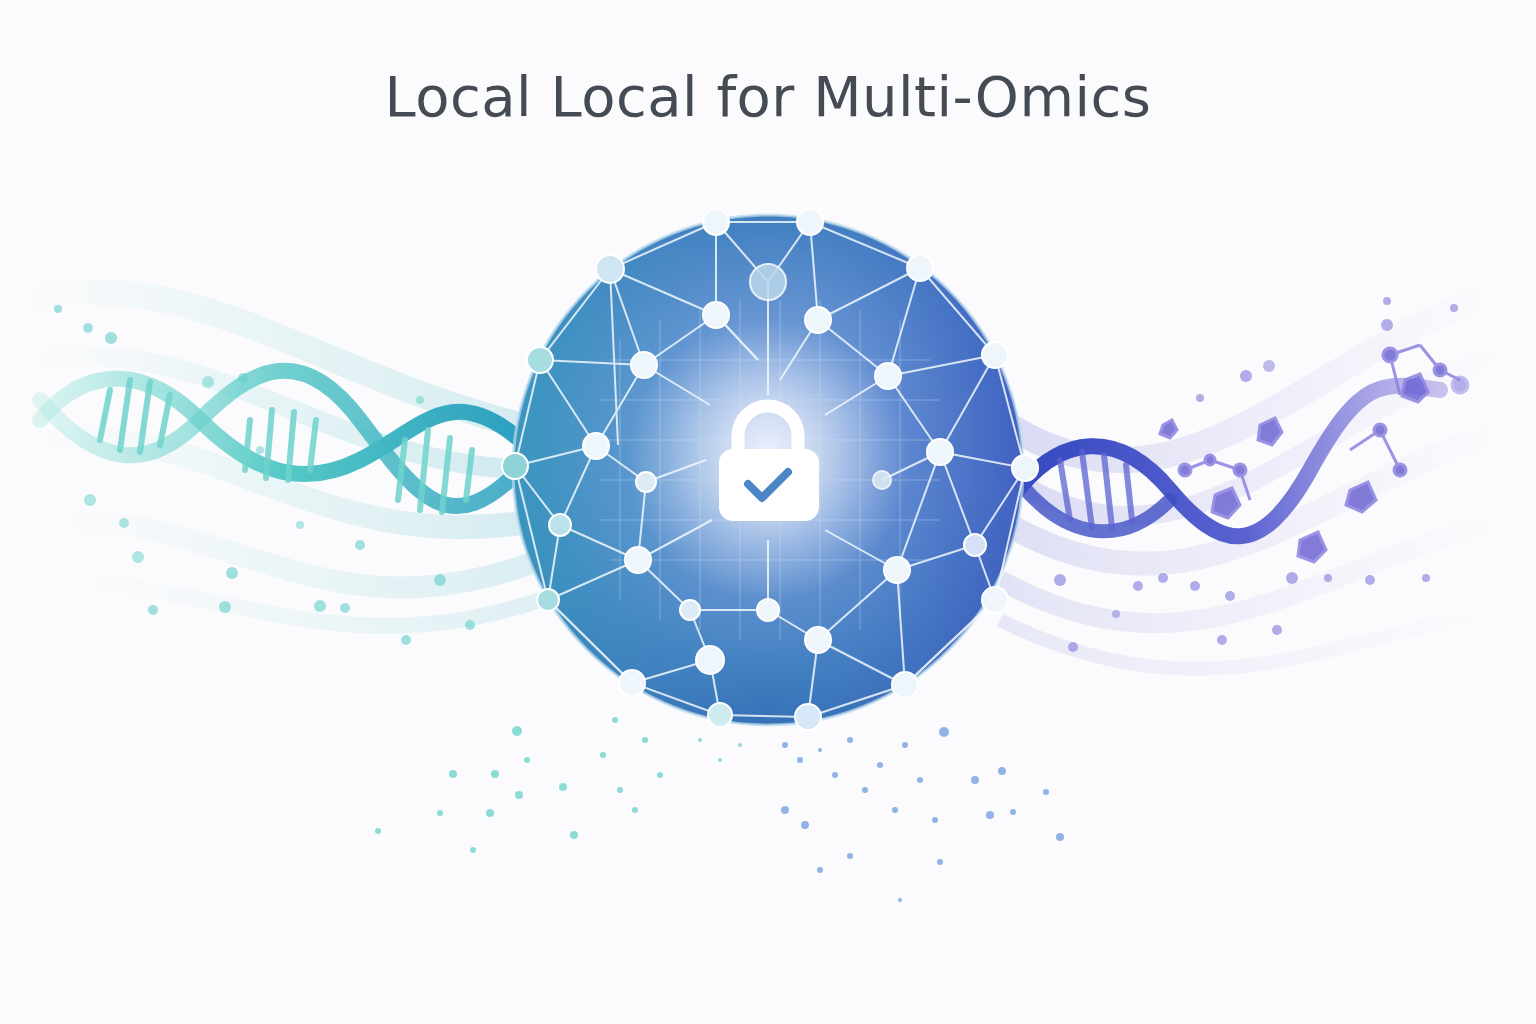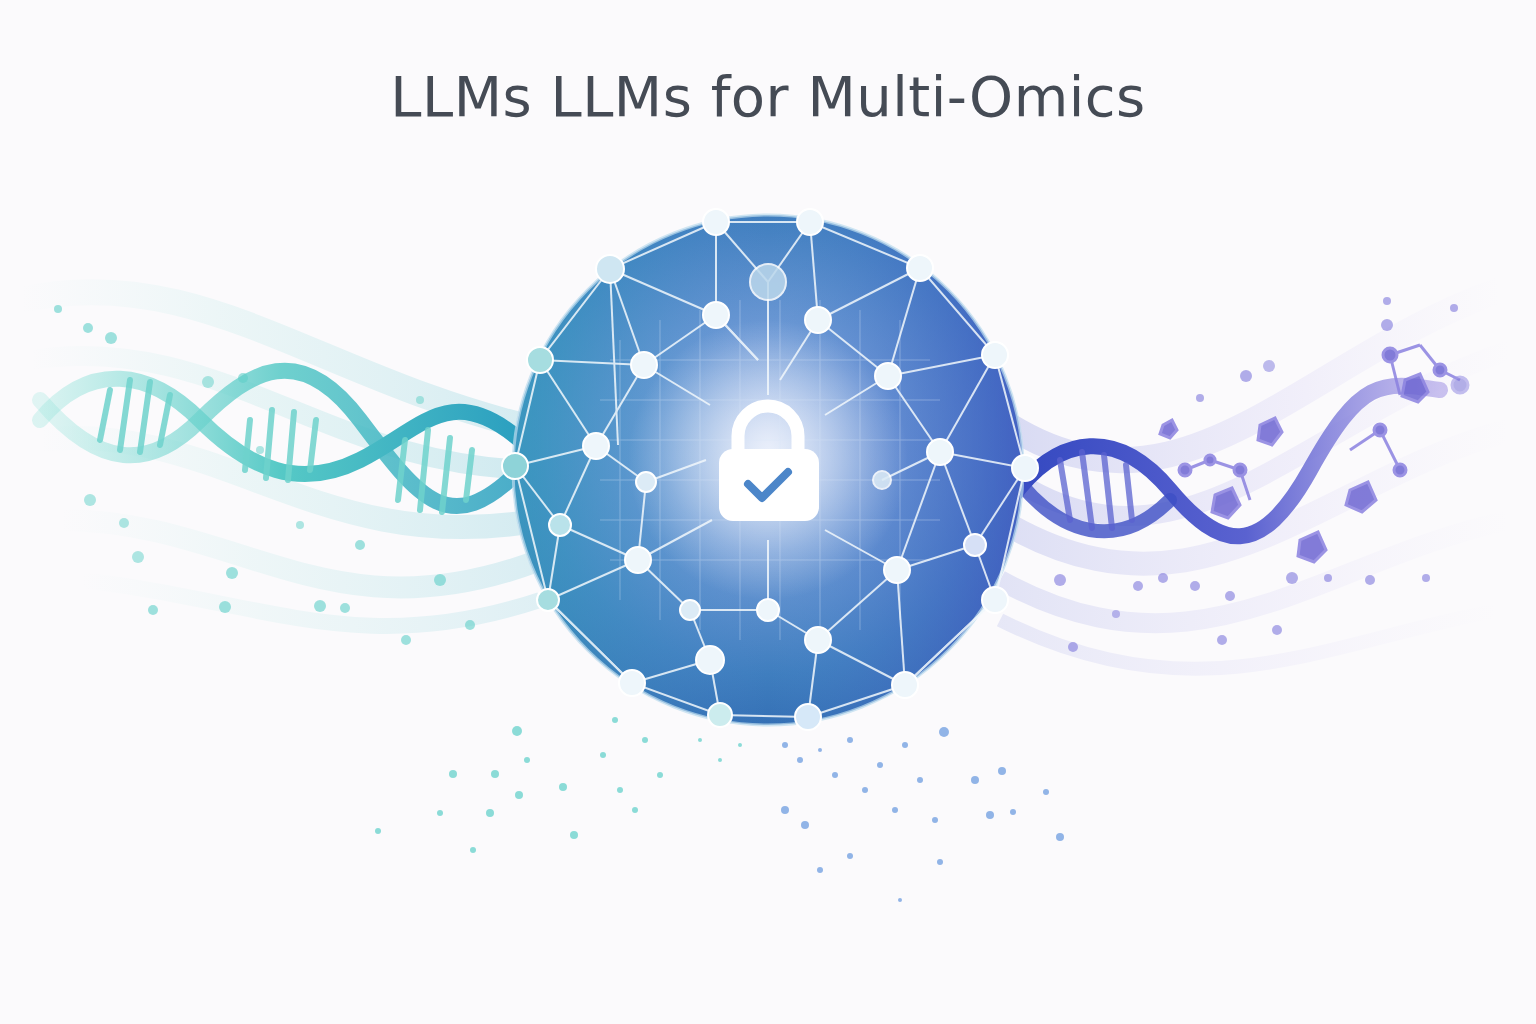--- a/index.html
+++ b/index.html
@@ -3,21 +3,21 @@
 <meta charset="utf-8">
 <style>
   html,body{margin:0;padding:0;}
   body{width:1536px;height:1024px;background:#fbfafc;overflow:hidden;position:relative;font-family:"DejaVu Sans","Liberation Sans",sans-serif;}
   .title{position:absolute;left:0;top:64px;width:1536px;text-align:center;font-size:56px;font-weight:400;color:#454b55;letter-spacing:0.5px;font-family:"DejaVu Sans","Liberation Sans",sans-serif;}
   .art{position:absolute;left:0;top:0;width:1536px;height:1024px;}
 </style>
 </head>
 <body>
 
-<div class="title">LLMs LLMs for Multi-Omics</div>
+<div class="title">Local Local for Multi-Omics</div>
 
 <svg class="art" viewBox="0 0 1536 1024" xmlns="http://www.w3.org/2000/svg">
   <defs>
     <radialGradient id="sphereGrad" cx="50%" cy="45%" r="60%">
       <stop offset="0%" stop-color="#b7c9ef"></stop>
       <stop offset="35%" stop-color="#6f9ad6"></stop>
       <stop offset="75%" stop-color="#3f7ebf"></stop>
       <stop offset="100%" stop-color="#2f69b0"></stop>
     </radialGradient>
     <linearGradient id="sphereSide" x1="0" y1="0" x2="1" y2="0">

